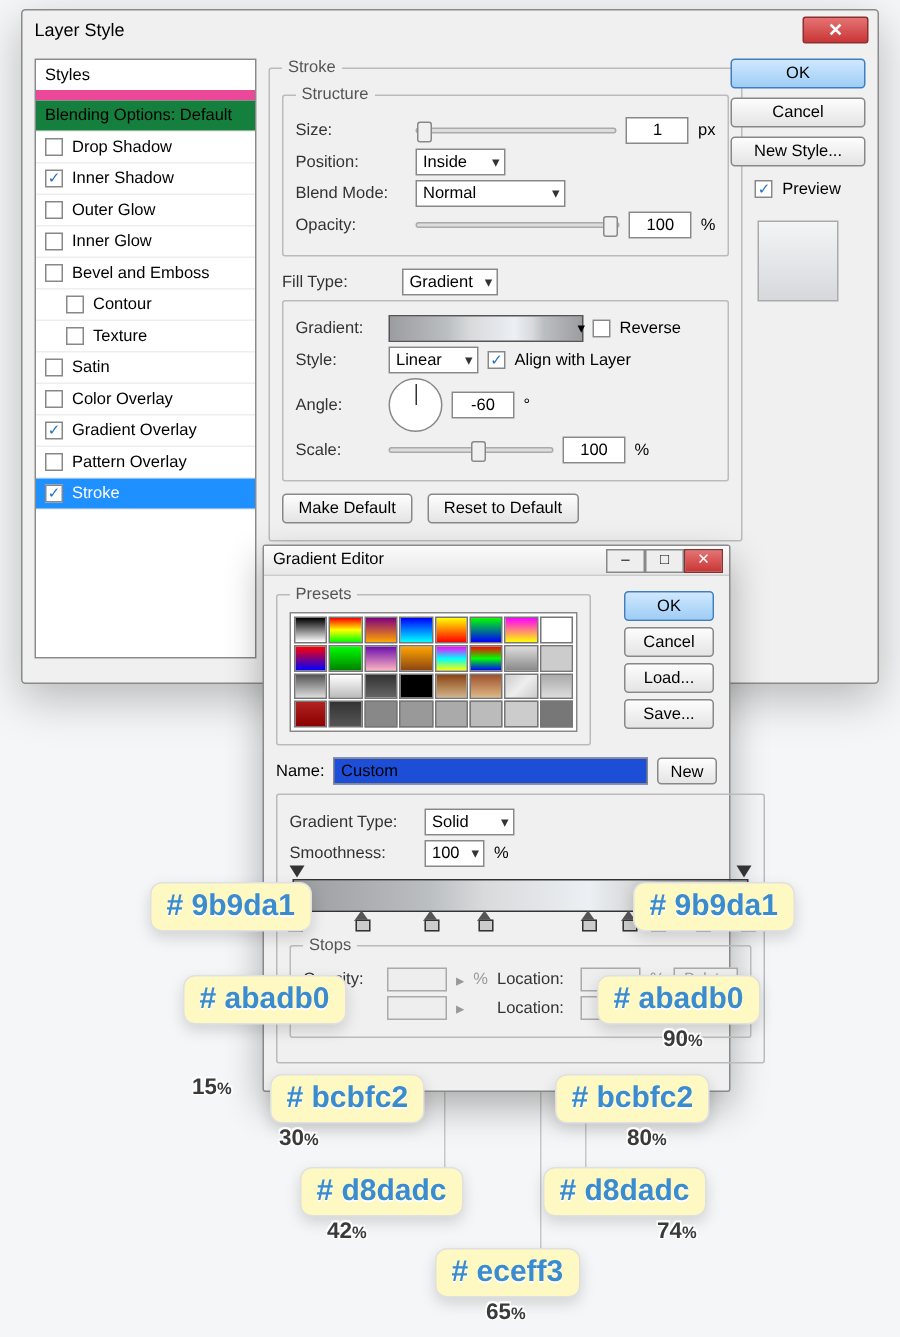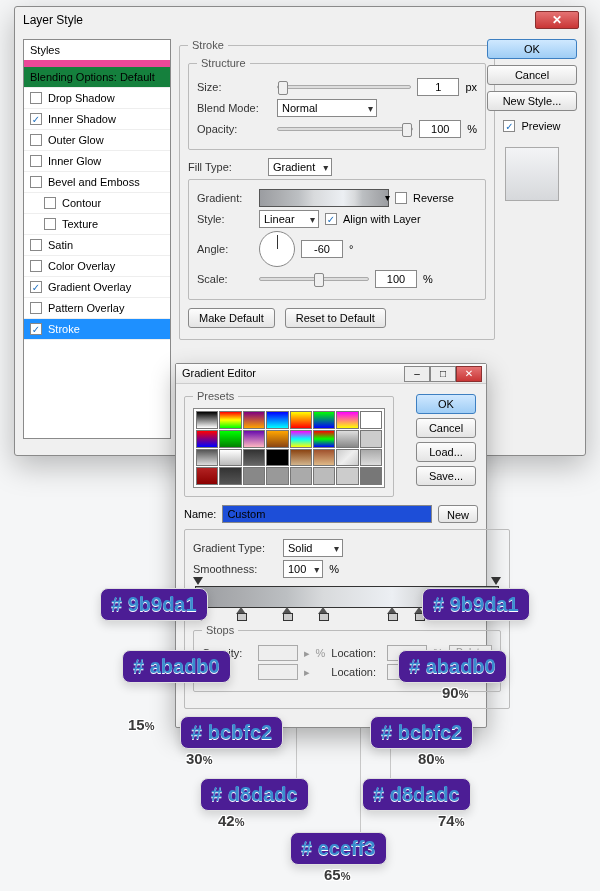--- a/index.html
+++ b/index.html
@@ -186,21 +186,21 @@
     width:40px; height:16px; border:1px solid #aaa; background:#eee;
   }
   .graybtn {
     height:16px; padding:0 6px; border:1px solid #aaa; background:#eee; color:#999;
     line-height:14px; font-size:10px;
   }
 
   
   .bubble {
     position:absolute;
-    background:#4c1d95;
+    background:#fef9c3;
     border:1px solid #e0e0e0;
     border-radius:8px;
     padding:4px 10px;
     box-shadow:0 4px 10px rgba(0,0,0,0.15);
     font-family:Arial, sans-serif;
     z-index:10;
   }
   .bubble .hex {
     font-size:20px; font-weight:600; color:#3a8ccf;
     text-shadow:0 1px 0 #fff;
@@ -288,20 +288,24 @@
         <legend>Stroke</legend>
         <fieldset>
           <legend>Structure</legend>
           <div class="row">
             <span class="lbl">Size:</span>
             <div class="slider">
                 <div class="thumb" style="left:0"></div>
               </div>
             <div class="numbox">1</div>
             <span>px</span>
+          </div>
+          <div class="row">
+            <span class="lbl">Position:</span>
+            <div class="combo">Inside</div>
           </div>
           <div class="row">
             <span class="lbl">Blend Mode:</span>
             <div class="combo" style="min-width:100px">Normal</div>
           </div>
           <div class="row">
             <span class="lbl">Opacity:</span>
             <div class="slider">
                 <div class="thumb" style="right:0"></div>
               </div>

